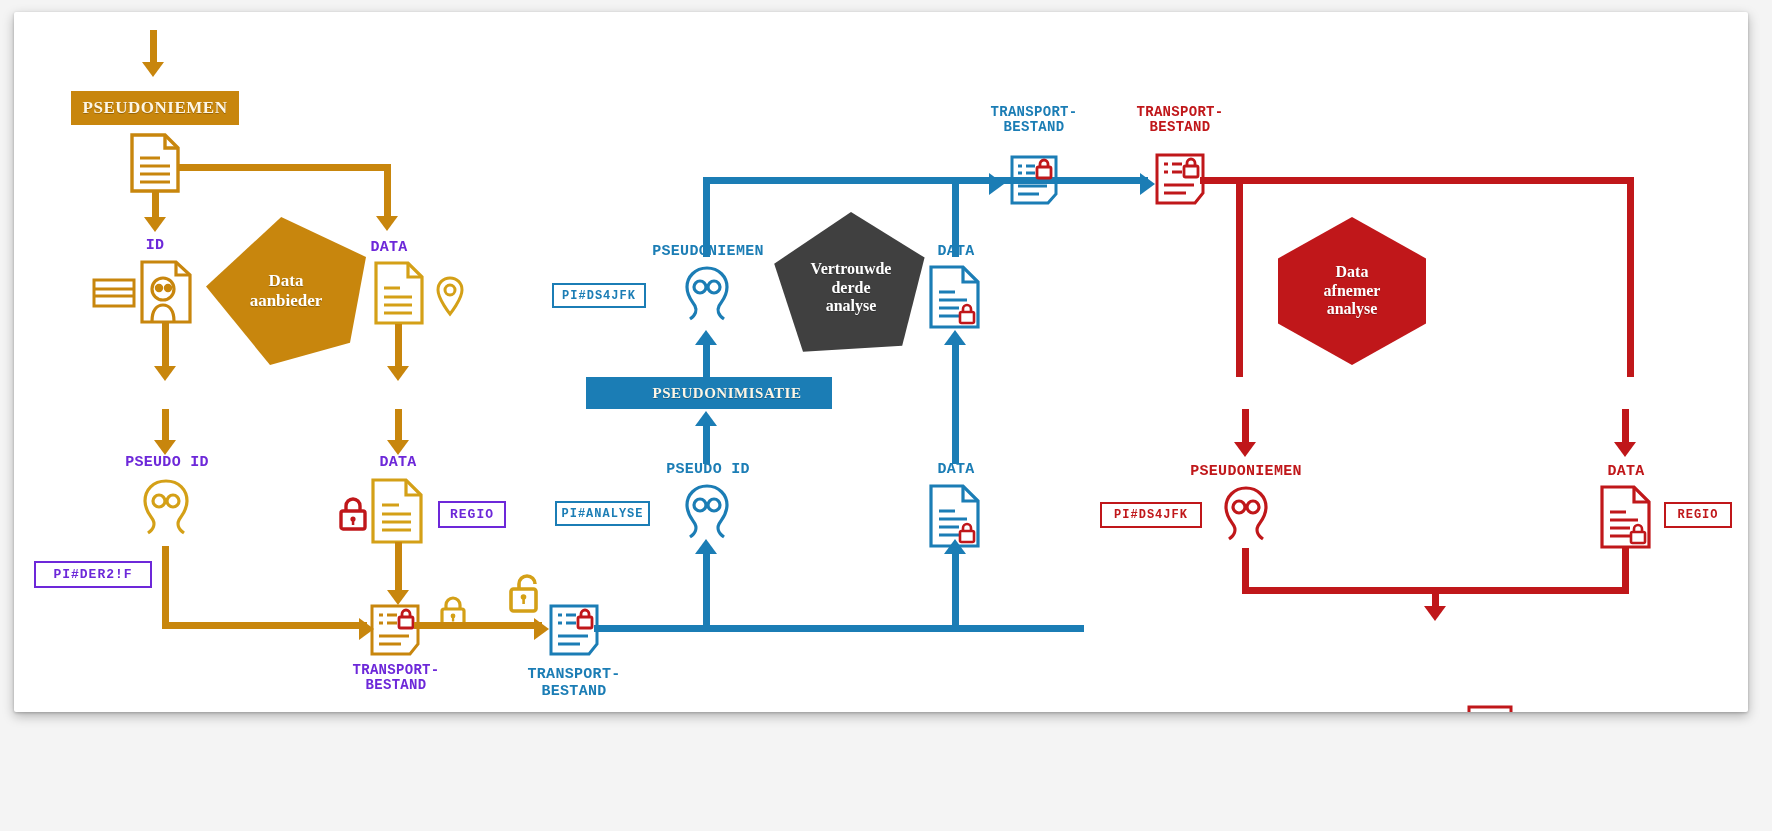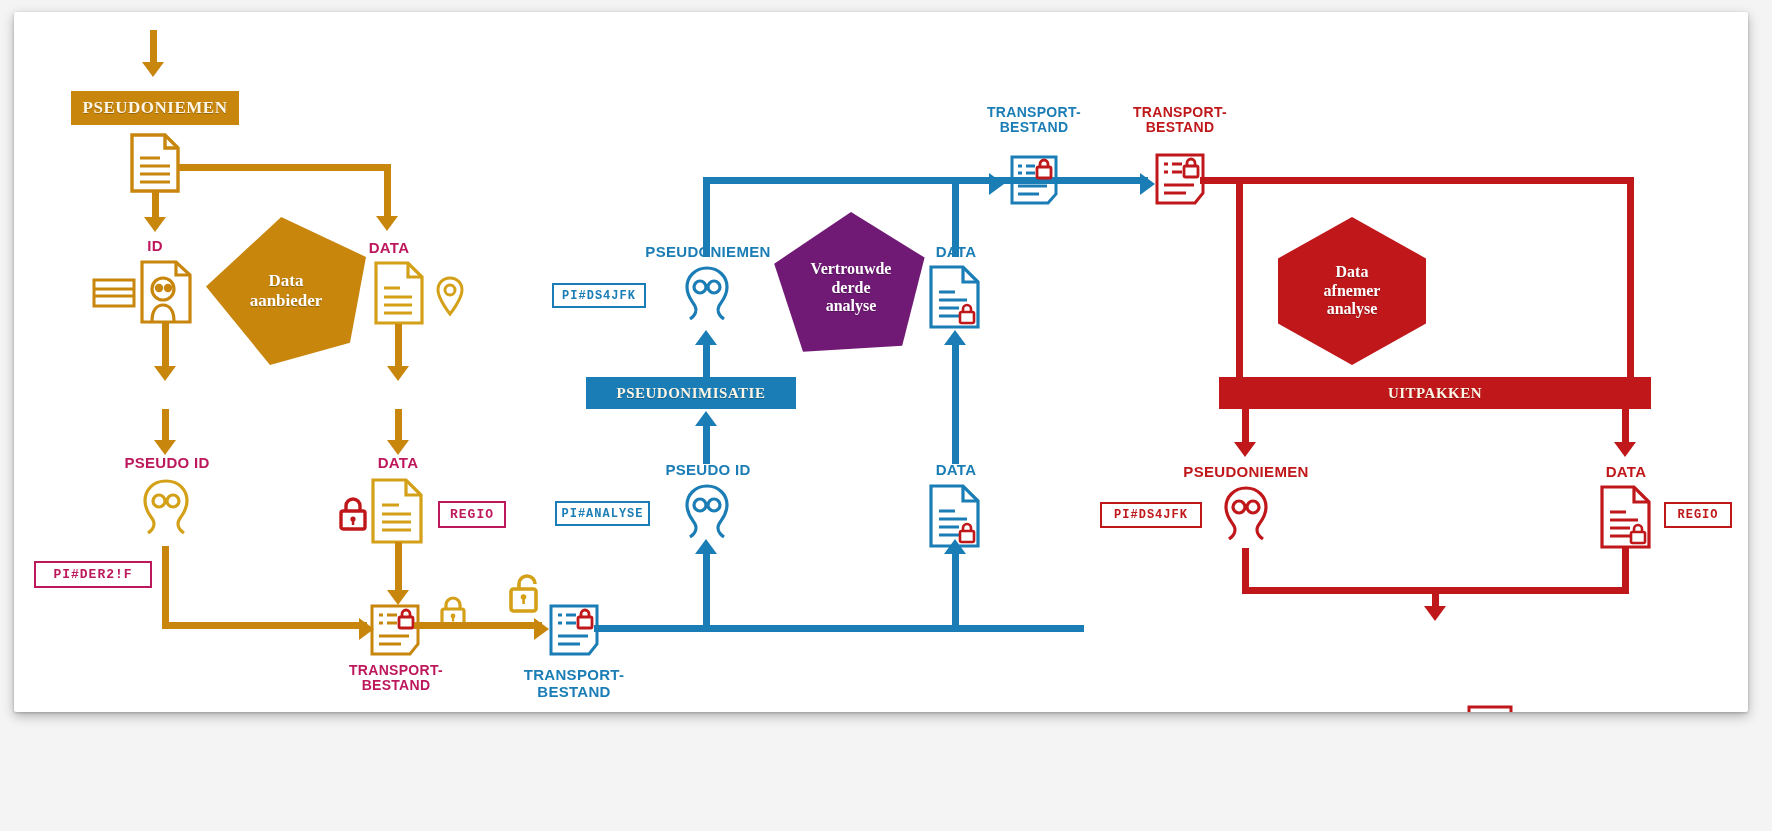--- a/index.html
+++ b/index.html
@@ -11,49 +11,49 @@
   }
   #canvas{
     position:absolute;left:14px;top:12px;width:1734px;height:700px;
     background:#ffffff;
     box-shadow:0 4px 12px rgba(0,0,0,.28), 0 1px 3px rgba(0,0,0,.2);
     border-radius:2px;
     overflow:hidden;
   }
   .abs{position:absolute;}
   
-  .c-or{color:#be185d;}
+  .c-or{color:#6d28d9;}
   .c-bl{color:#1b7db5;}
   .c-rd{color:#c0171a;}
 
   
   .bar{
     position:absolute;display:flex;align-items:center;justify-content:center;
     color:#fdf6e6;font-weight:bold;letter-spacing:.5px;
     text-shadow:0 1px 0 rgba(0,0,0,.25);
     font-family:"Liberation Serif",serif;
   }
   .bar.or{background:#c8860d;}
-  .bar.bl{background:#1b7db5;}
+  .bar.bl{background:#1b7db5;padding-left:36px;}
   .bar.rd{background:#c0171a;}
 
   
   .poly{
     position:absolute;display:flex;align-items:center;justify-content:center;
     text-align:center;color:#fff;font-weight:bold;line-height:1.18;
     text-shadow:0 1px 1px rgba(0,0,0,.3);
   }
   .poly.or{background:#c8860d;clip-path:polygon(47% 0%,100% 27%,90% 85%,40% 100%,0% 47%);}
-  .poly.bl{background:#701a75;clip-path:polygon(50% 0%,96% 30%,82% 88%,20% 92%,2% 34%);}
+  .poly.bl{background:#404040;clip-path:polygon(50% 0%,96% 30%,82% 88%,20% 92%,2% 34%);}
   .poly.rd{background:#c0171a;clip-path:polygon(50% 0%,100% 28%,100% 72%,50% 100%,0% 72%,0% 28%);}
 
   
   .cap{
     position:absolute;font-weight:bold;white-space:nowrap;
-    font-family:Liberation Sans, sans-serif;letter-spacing:.3px;
+    font-family:Liberation Mono, monospace;letter-spacing:.3px;
     text-align:center;line-height:1.1;
   }
 
   
   .chip{
     position:absolute;border:2.5px solid currentColor;
     font-family:"Liberation Mono",monospace;font-weight:bold;
     display:flex;align-items:center;justify-content:center;
     letter-spacing:1px;white-space:nowrap;padding:0 6px;
     box-sizing:border-box;
@@ -404,21 +404,20 @@
   <div class="ln rd abs" style="left:1613px;top:165px;width:7px;height:200px;"></div>
 
   <div class="poly rd" style="left:1264px;top:205px;width:148px;height:148px;font-size:16px;">
     <span>
       <span>Data</span><br>
       <span>afnemer</span><br>
       <span>analyse</span>
     </span>
   </div>
 
-  <div class="bar rd" style="left:1205px;top:365px;width:432px;height:32px;font-size:15px;">UITPAKKEN</div>
 
   <div class="ln rd abs" style="left:1228px;top:397px;width:7px;height:36px;"></div>
   <div class="arw d rd abs" style="left:1220px;top:430px;"></div>
   <div class="ln rd abs" style="left:1608px;top:397px;width:7px;height:36px;"></div>
   <div class="arw d rd abs" style="left:1600px;top:430px;"></div>
 
   <div class="cap c-rd" style="left:1142px;top:452px;width:180px;font-size:15px;">PSEUDONIEMEN</div>
   <div class="ico" style="left:1202px;top:472px;width:60px;height:70px;">
     <svg viewBox="0 0 60 70">
           <g fill="none" stroke="#c0171a" stroke-width="3.2">

